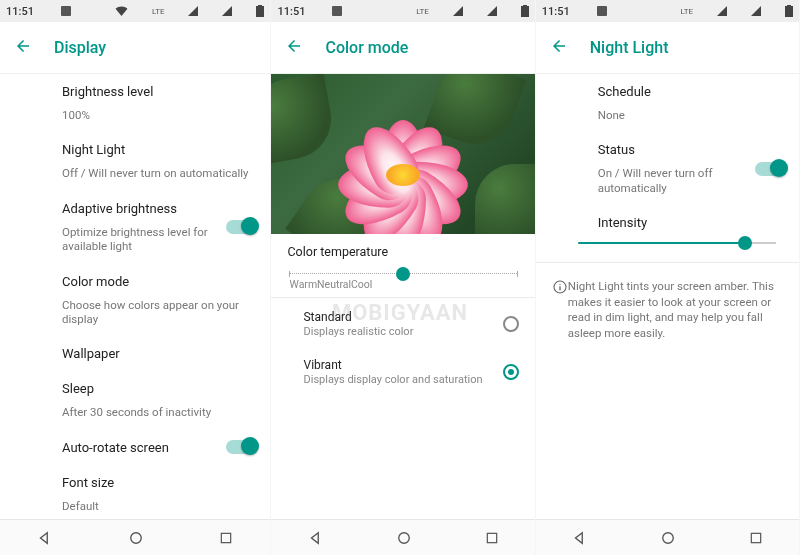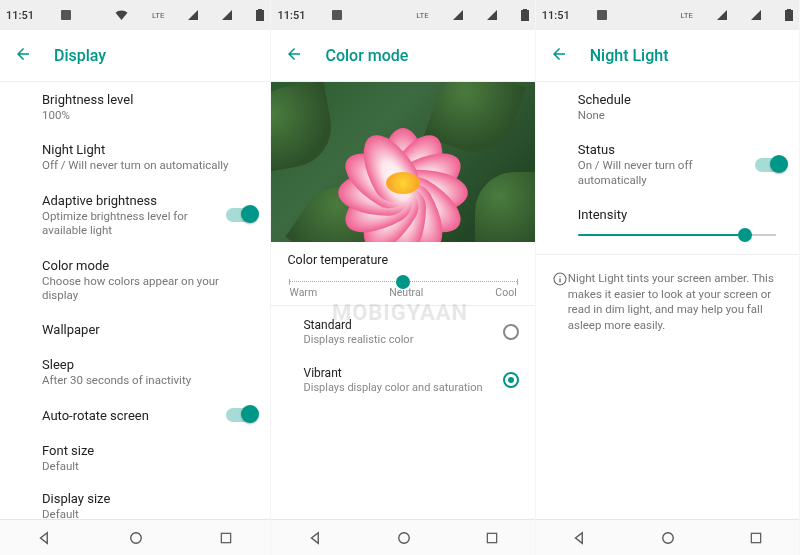--- a/index.html
+++ b/index.html
@@ -17,21 +17,21 @@
     background: #fff;
     display: flex;
     flex-direction: column;
     border-right: 1px solid rgba(0,0,0,0.04);
     position: relative;
   }
   .phone:last-child { border-right: none; }
 
   
   .status-bar {
-    height: 30px;
+    height: 22px;
     background: #efefef;
     display: flex;
     align-items: center;
     padding: 0 6px;
     font-size: 11px;
     color: #333;
     gap: 20px;
   }
   .status-bar .clock { font-weight: 500; margin-right: 4px; }
   .status-bar .photo-ic {
@@ -53,25 +53,25 @@
     padding: 0 14px;
     border-bottom: 1px solid rgba(0,0,0,0.06);
   }
   .app-bar .back { margin-right: 22px; color: #009688; }
   .app-bar .title { color: #009688; font-size: 16px; font-weight: 500; }
 
   
   .content { flex: 1; overflow: hidden; padding: 0 0 0 0; }
 
   .item {
-    padding: 10px 16px 10px 42px;
+    padding: 10px 16px 10px 62px;
     position: relative;
   }
   .item .label { font-size: 13px; color: #222; }
-  .item .sub { font-size: 11.5px; color: #777; margin-top: 1px; line-height: 1.25; }
+  .item .sub { font-size: 11.5px; color: #777; margin-top: 9px; line-height: 1.25; }
   .item .toggle {
     position: absolute;
     right: 14px;
     top: 50%;
     transform: translateY(-50%);
   }
   .item.tight { padding: 8px 16px 8px 42px; }
 
   
   .toggle-sw {
@@ -176,21 +176,21 @@
   }
   .track .thumb {
     position: absolute;
     width: 14px; height: 14px;
     background: #009688;
     border-radius: 50%;
     top: -7px;
     transform: translateX(-50%);
   }
   .temp-labels {
-    display: flex; justify-content: space-between;
+    display: flex; 
     font-size: 10.5px; color: #888;
   }
 
   .mode-item {
     padding: 10px 16px 10px 32px;
     position: relative;
   }
   .mode-item .label { font-size: 12px; color: #222; }
   .mode-item .sub { font-size: 11px; color: #888; margin-top: 1px; }
   .radio {

